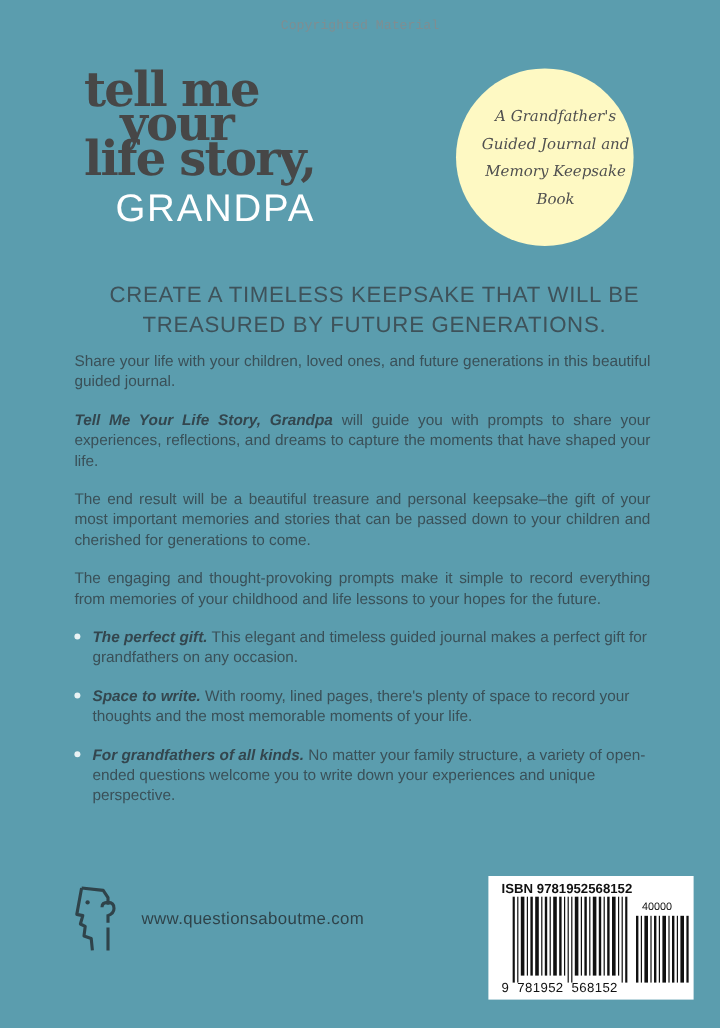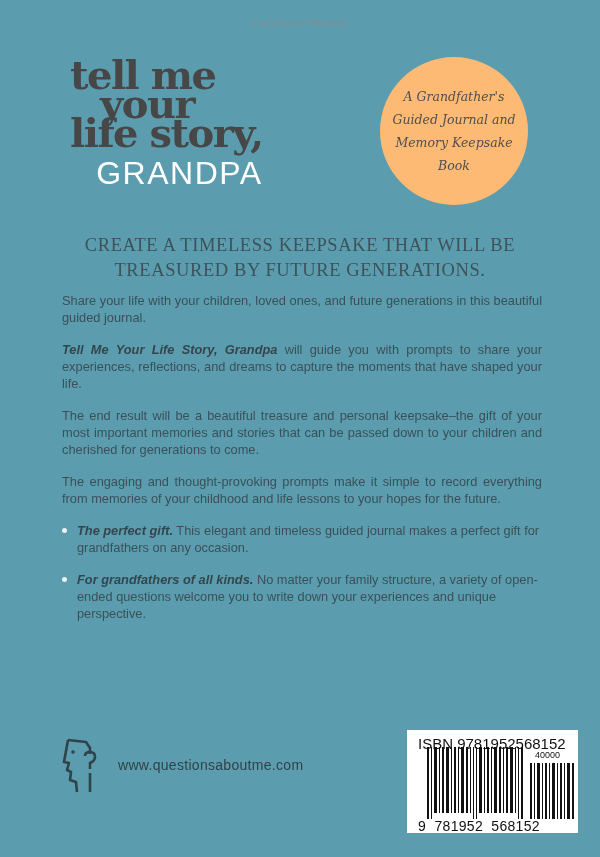--- a/index.html
+++ b/index.html
@@ -6,49 +6,49 @@
   body {
     width: 600px; height: 857px; overflow: hidden;
     background: #5b9dae;
     font-family: "DejaVu Sans", sans-serif;
     position: relative;
     color: #354a52;
   }
   .copyright {
     position: absolute; top: 16px; left: 0; width: 600px;
     text-align: center; font-size: 11px; color: #7f8e92;
-    font-family: Liberation Serif, serif;
+    font-family: Liberation Mono, monospace;
   }
   .title-block { position: absolute; left: 70px; top: 60px; }
   .serif-title {
     font-family: "DejaVu Serif", serif; font-weight: bold;
     color: #474747; font-size: 40px; line-height: 29px;
     letter-spacing: -1.5px;
   }
   .serif-title div { white-space: nowrap; }
   .serif-title .l2 { padding-left: 30px; }
   .grandpa {
     font-family: "Liberation Sans", sans-serif; color: #ffffff;
     font-size: 32px; letter-spacing: 1.5px; margin-top: 8px;
     font-weight: normal;
     text-align: right;
   }
   .circle {
     position: absolute; left: 380px; top: 57px; width: 148px; height: 148px;
-    border-radius: 50%; background: #fdba74;
-    display: flex; align-items: center; justify-content: center;
+    border-radius: 50%; background: #fef9c3;
+    display: flex; align-items: center; justify-content: flex-end;
   }
   .circle-text {
     font-family: "DejaVu Serif", serif; font-style: italic;
     color: #4f4f4f; font-size: 12.5px; line-height: 23px;
     text-align: center; width: 130px;
   }
   .headline {
-    position: absolute; top: 233px; left: 40px; width: 520px;
-    text-align: center; font-family: Liberation Serif, serif;
+    position: absolute; top: 233px; left: 52px; width: 520px;
+    text-align: center; font-family: Liberation Sans, sans-serif;
     color: #3e525a; font-size: 18.5px; line-height: 25px; letter-spacing: 0.6px;
   }
   .body {
     position: absolute; left: 62px; top: 292px; width: 480px;
     font-family: "Liberation Sans", sans-serif; font-size: 12.8px;
     line-height: 17px; color: #3a5058;
   }
   .body p { margin: 0 0 15px 0; text-align: justify; }
   .body b { color: #33464e; font-style: italic; }
   .bullets { list-style: none; padding: 0; margin: 7px 0 0 0; }
@@ -61,29 +61,29 @@
   .url {
     position: absolute; left: 118px; top: 757px;
     font-family: "Liberation Sans", sans-serif; font-size: 14px;
     color: #2f434a; letter-spacing: 0.3px;
   }
   .barcode-box {
     position: absolute; left: 407px; top: 730px; width: 171px; height: 103px;
     background: #ffffff;
   }
   .isbn-label {
-    position: absolute; left: 11px; top: 5px; font-size: 15px;
-    font-family: "Liberation Sans", sans-serif; color: #111;
+    position: absolute; left: 11px; top: 5px; font-size: 11px;
+    font-family: "Liberation Sans", sans-serif; color: #111; font-weight: bold;
   }
   .price {
     position: absolute; left: 128px; top: 20px; font-size: 9px;
     font-family: "Liberation Sans", sans-serif; color: #111;
   }
   .digits {
-    position: absolute; left: 11px; top: 88px; font-size: 14px;
+    position: absolute; left: 11px; top: 88px; font-size: 11px;
     font-family: "Liberation Sans", sans-serif; color: #111; letter-spacing: 0.3px;
     white-space: pre;
   }
   .bars1 { position: absolute; left: 20px; top: 17px; }
   .bars2 { position: absolute; left: 123px; top: 33px; }
 </style>
 </head>
 <body>
 
 <div class="copyright">Copyrighted Material</div>
@@ -114,20 +114,24 @@
 <div class="body">
   <p><span>Share your life with your children, loved ones, and future generations in this beautiful guided journal.</span></p>
   <p><b>Tell Me Your Life Story, Grandpa</b><span> will guide you with prompts to share your experiences, reflections, and dreams to capture the moments that have shaped your life.</span></p>
   <p><span>The end result will be a beautiful treasure and personal keepsake–the gift of your most important memories and stories that can be passed down to your children and cherished for generations to come.</span></p>
   <p><span>The engaging and thought-provoking prompts make it simple to record everything from memories of your childhood and life lessons to your hopes for the future.</span></p>
 
   <ul class="bullets">
     <li>
       <span class="bullet-dot"></span>
       <b>The perfect gift.</b><span> This elegant and timeless guided journal makes a perfect gift for grandfathers on any occasion.</span>
+    </li>
+    <li>
+      <span class="bullet-dot"></span>
+      <b>Space to write.</b><span> With roomy, lined pages, there's plenty of space to record your thoughts and the most memorable moments of your life.</span>
     </li>
     <li>
       <span class="bullet-dot"></span>
       <b>For grandfathers of all kinds.</b><span> No matter your family structure, a variety of open-ended questions welcome you to write down your experiences and unique perspective.</span>
     </li>
   </ul>
 </div>
 
 <div class="footer-icon">
   <svg width="40" height="60" viewBox="0 0 40 60">

